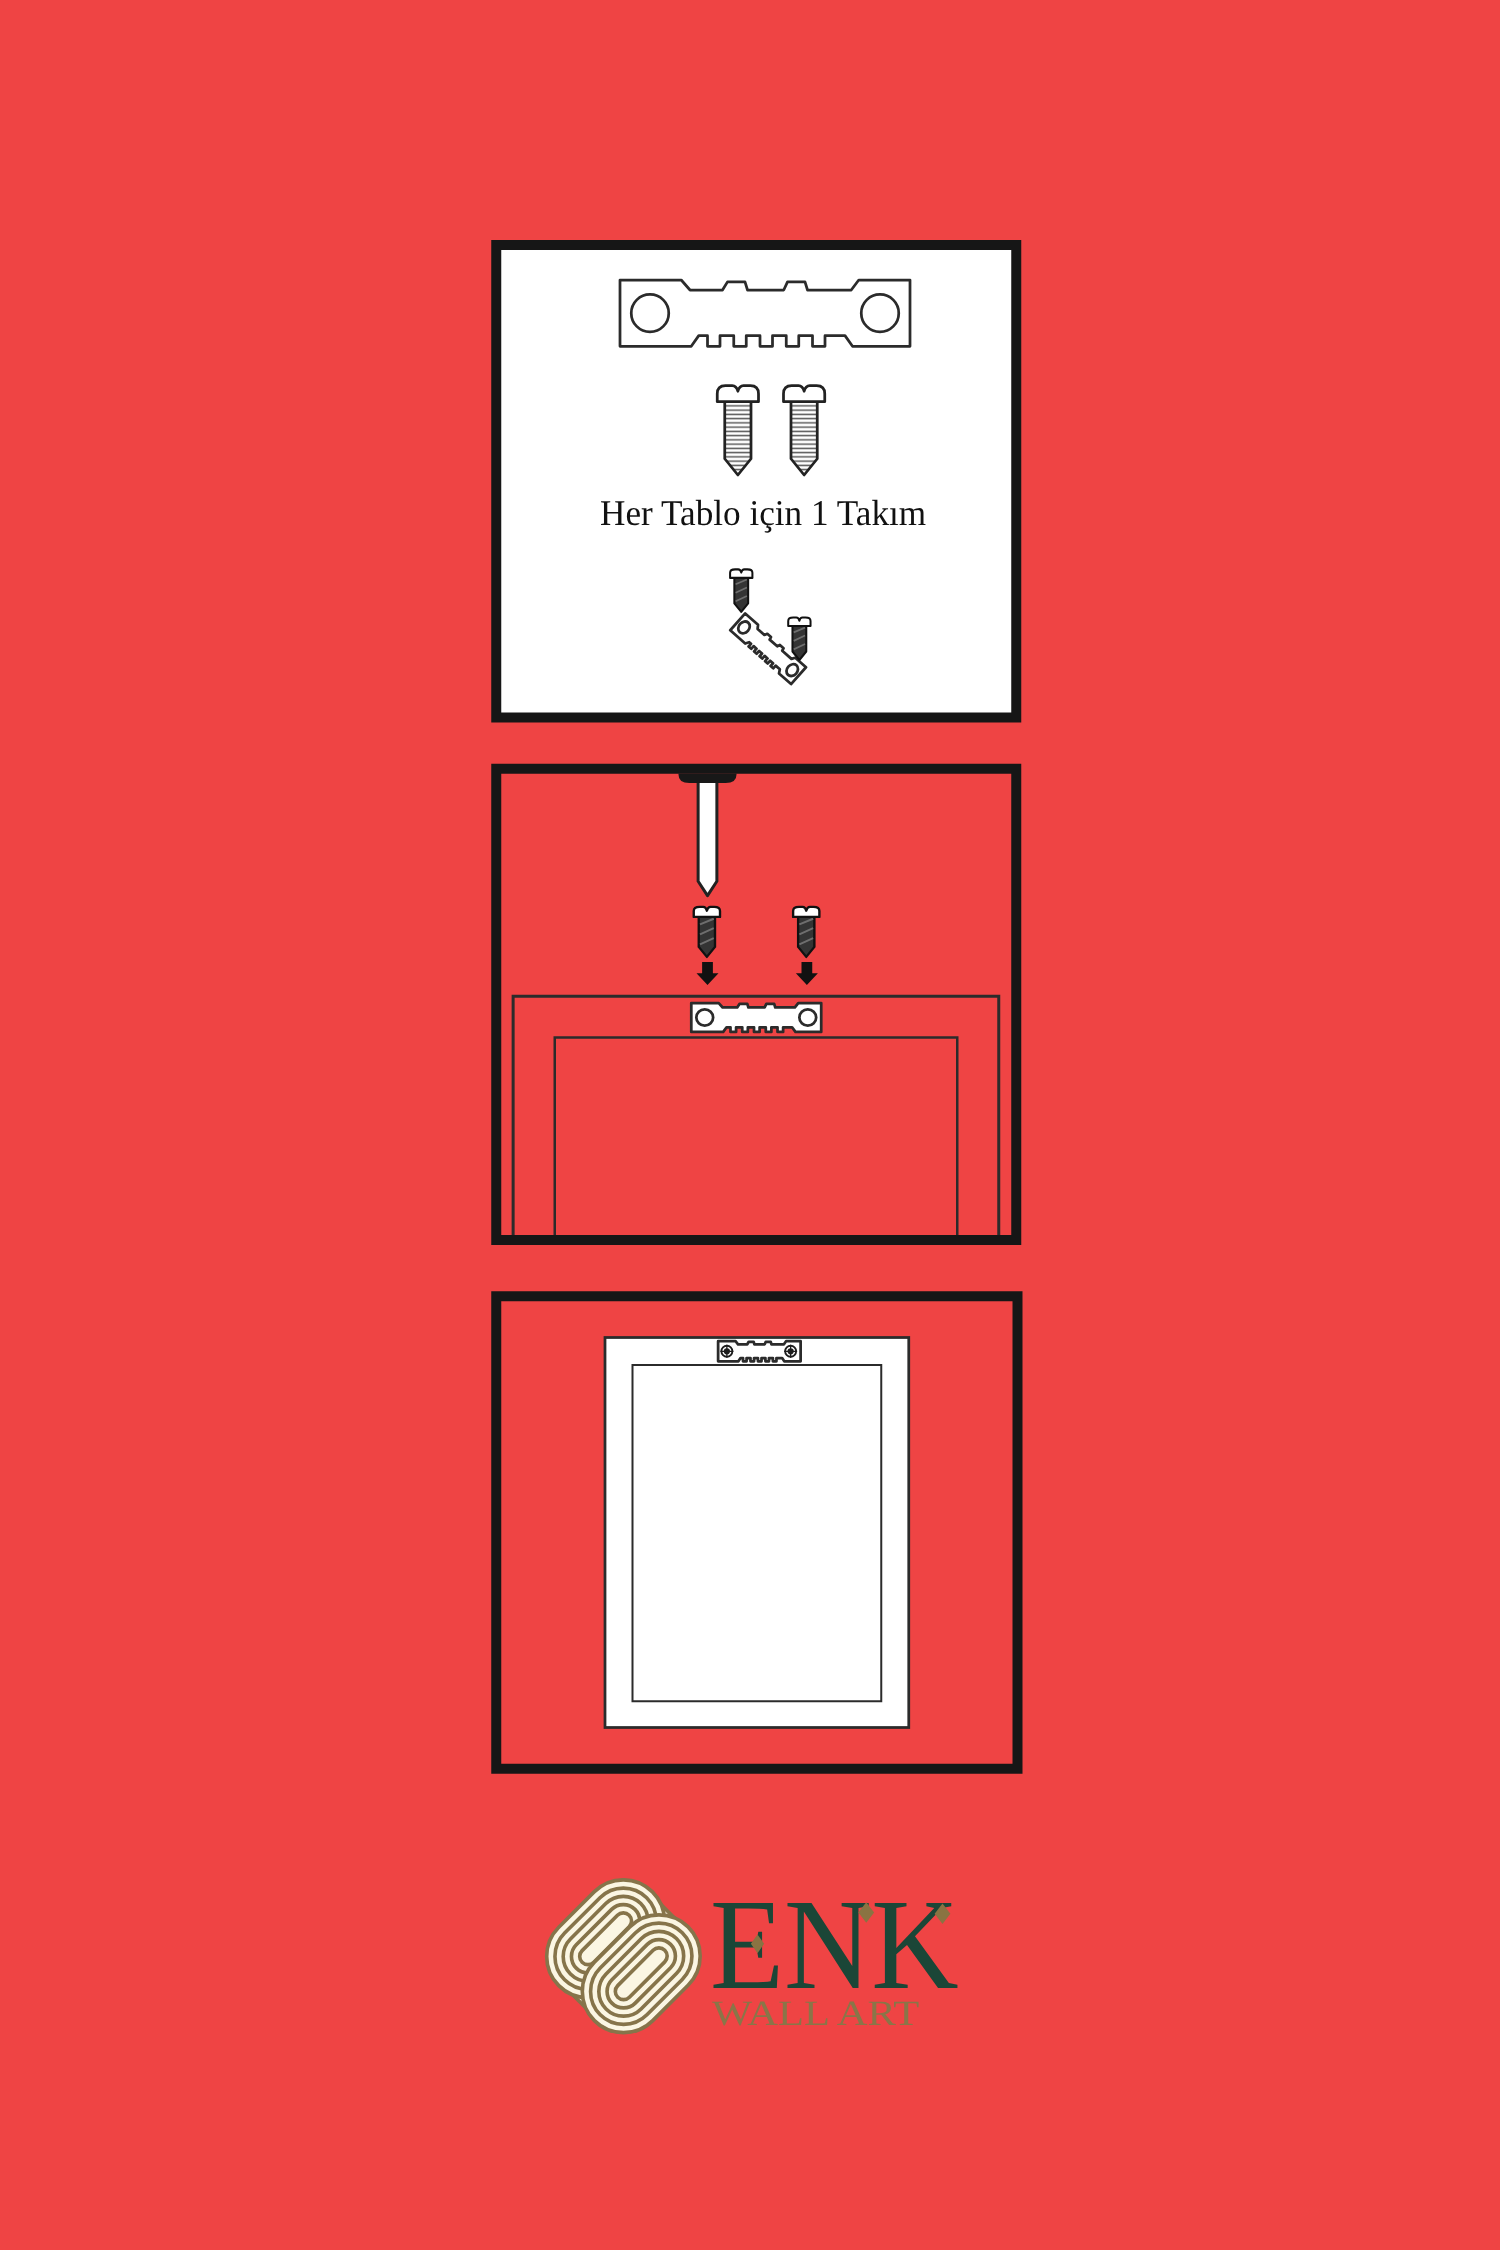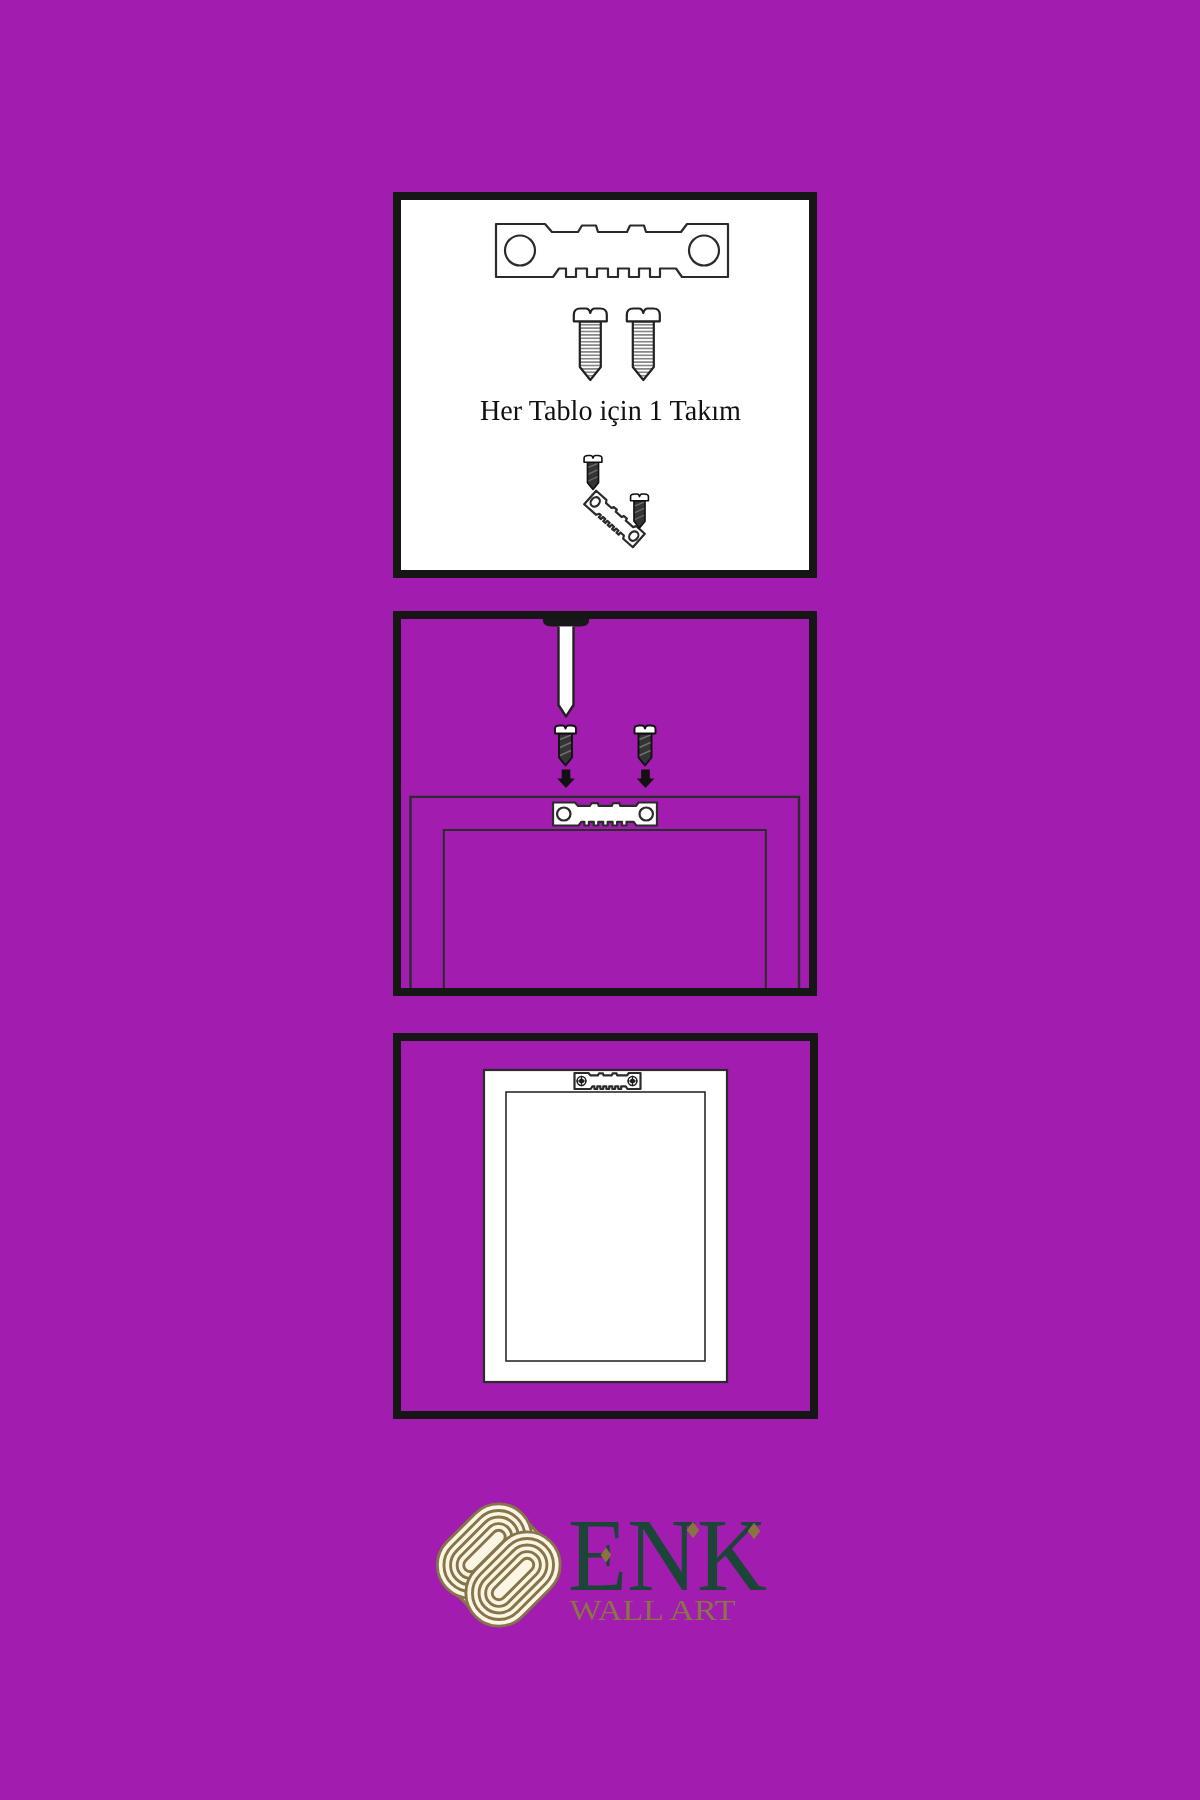--- a/index.html
+++ b/index.html
@@ -1,15 +1,15 @@
 <!DOCTYPE html>
 <html><head><meta charset="utf-8">
 <style>
 html,body{margin:0;padding:0;background:#ffffff;}
-#page{position:relative;width:1200px;height:1800px;background:#a21caf;overflow:hidden;}
+#page{position:relative;width:1200px;height:1800px;background:#ef4444;overflow:hidden;}
 </style></head>
 <body>
 <div id="page">
 <svg width="1200" height="1800" viewBox="0 0 1200 1800" style="position:absolute;left:0;top:0">
 <defs>
 <pattern id="thr" width="8" height="3.4" patternUnits="userSpaceOnUse">
 <path d="M0,1.7 H8" stroke="#555" stroke-width="1.2"></path>
 </pattern>
 <path id="hang" d="M-116,-26.5 L-67,-26.5 L-60,-18.5 L-34,-18.5 L-30,-25 L-16,-25 L-14,-18.5 L15,-18.5 L18,-25 L32,-25 L34,-18.5 L69,-18.5 L75,-26.5 L116,-26.5 L116,26.5 L70,26.5 L64,18 L48,18 L48,26.5 L38,26.5 L38,18 L27,18 L27,26.5 L17,26.5 L17,18 L6,18 L6,26.5 L-4,26.5 L-4,18 L-15,18 L-15,26.5 L-25,26.5 L-25,18 L-36,18 L-36,26.5 L-46,26.5 L-46,18 L-53,18 L-59,26.5 L-116,26.5 Z" fill="#fff" stroke="#2b2b2b" stroke-width="2.2" stroke-linejoin="round" vector-effect="non-scaling-stroke"></path>
 <g id="hangfull">

